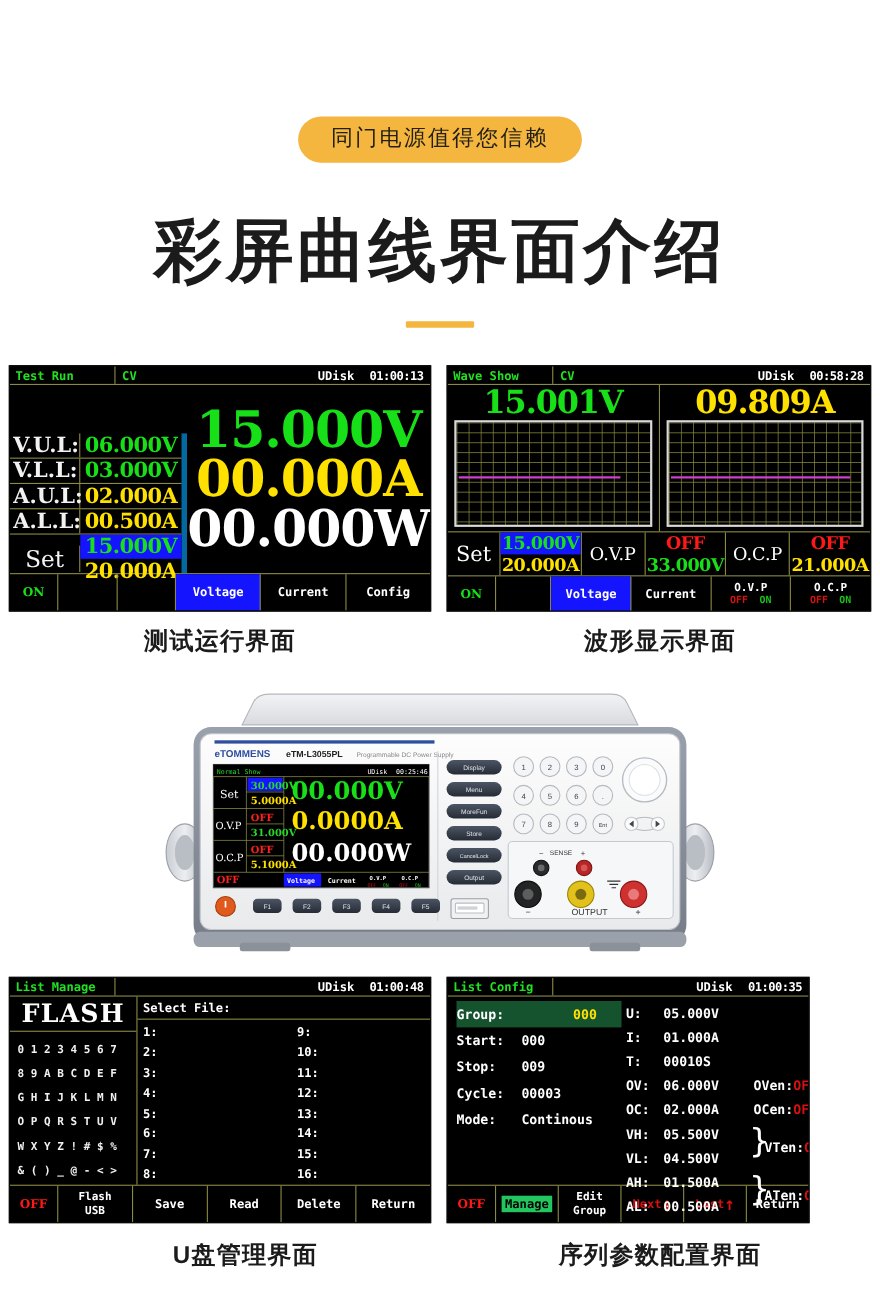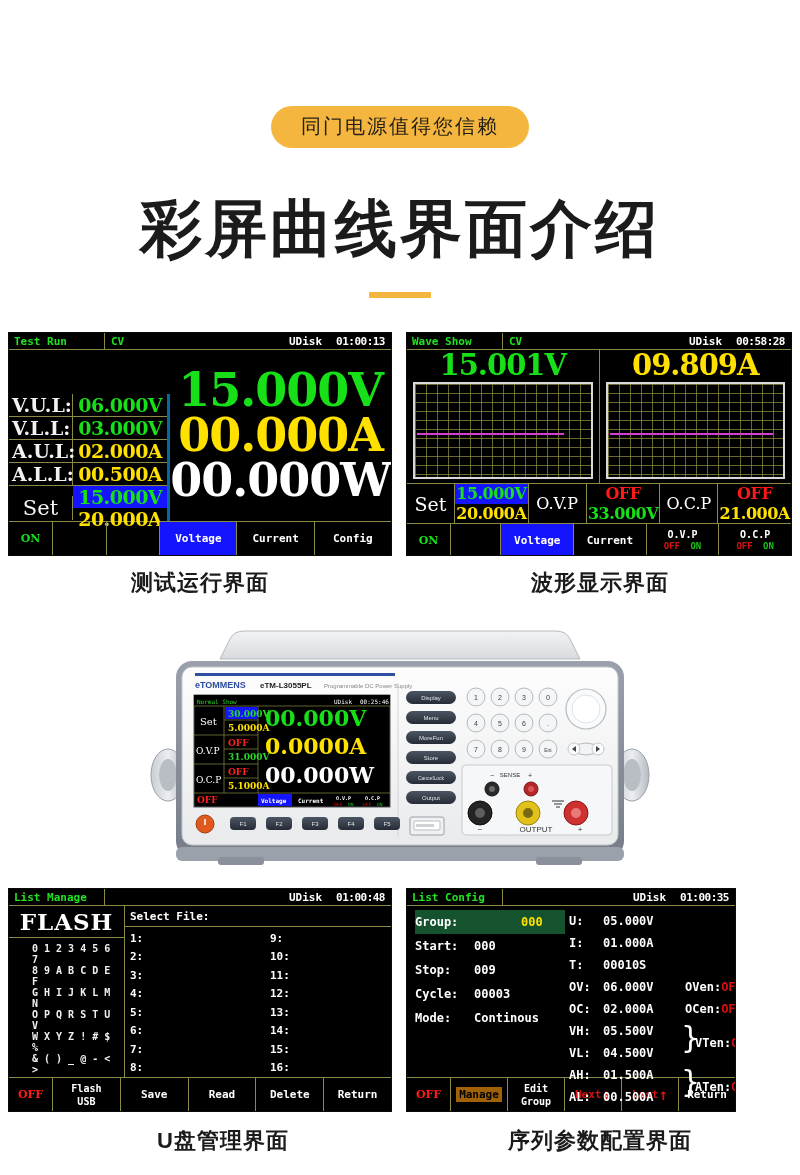--- a/index.html
+++ b/index.html
@@ -51,21 +51,21 @@
   .statusbar .mode {
     width:96px; color:#22e022; padding-left:5px;
     border-right:1px solid #8a8a44; height:100%; display:flex; align-items:center;
   }
   .statusbar .cc { color:#22e022; padding-left:6px; flex:1; display:flex; align-items:center; }
   .statusbar .udisk { color:#fff; padding-right:14px; }
   .statusbar .clock { color:#fff; padding-right:6px; letter-spacing:-0.5px; }
 
   
   .tr-body { display:flex; height:171px; }
-  .tr-left { width:166px; border-right:3px solid #0369a1; display:flex; flex-direction:column;margin-top:44px; }
+  .tr-left { width:166px; border-right:5px solid #0369a1; display:flex; flex-direction:column;margin-top:44px; }
   .tr-row { flex:1; display:flex; border-bottom:1px solid #8a8a44; align-items:center; }
   .tr-row:last-child { border-bottom:none; }
   .tr-lbl {
     width:64px; text-align:left; padding-left:3px;
     font-family:"DejaVu Serif","Liberation Serif",serif;
     font-size:19px; font-weight:bold; color:#f2f2f2;
     border-right:1px solid #8a8a44; height:100%;
     display:flex; align-items:center;
   }
   .tr-val {
@@ -145,21 +145,21 @@
   
   .lm-body { height:171px; display:flex; }
   .lm-left { width:116px; border-right:1px solid #8a8a44; display:flex; flex-direction:column; }
   .lm-flash {
     height:32px; display:flex; align-items:center; justify-content:center;
     border-bottom:1px solid #8a8a44;
     font-family:"DejaVu Serif","Liberation Serif",serif;
     font-size:23px; font-weight:bold; letter-spacing:1px; color:#fff;
   }
   .lm-charbox { flex:1; padding:5px 4px 2px; display:flex; flex-direction:column; justify-content:space-around; }
-  .lm-crow { display:flex; justify-content:space-between; font-size:10px; font-weight:bold; color:#f0f0f0; padding:0 3px;margin-left:16px; }
+  .lm-crow { display:flex; justify-content:space-between; font-size:10px; font-weight:bold; color:#f0f0f0; padding:0 3px; }
   .lm-right { flex:1; display:flex; flex-direction:column; }
   .lm-sel {
     height:21px; display:flex; align-items:center; padding-left:5px;
     border-bottom:1px solid #8a8a44; font-size:11px; font-weight:bold; color:#fff;
   }
   .lm-files { flex:1; display:flex; padding:2px 0 0; }
   .lm-col { flex:1; display:flex; flex-direction:column; }
   .lm-col.c2 { padding-left:14px; }
   .lm-fr { flex:1; display:flex; align-items:center; font-size:11px; font-weight:bold; color:#fff; padding-left:5px; }
 
@@ -174,21 +174,21 @@
   .lc-right { flex:1; position:relative; padding-left:4px; }
   .lc-rrow { height:22px; display:flex; align-items:center; font-size:12px; font-weight:bold; color:#fff; }
   .lc-rrow .k { width:34px; }
   .lc-rrow .v { width:82px; }
   .lc-rrow .en { color:#fff; }
   .brace { position:absolute; font-size:30px; color:#fff; line-height:1; font-family:"DejaVu Sans",sans-serif; }
 
   .fbar .f-dir { flex:1.45; color:#d81010; gap:0; }
   .fbar .f-dir .arrow { color:#d81010; font-size:16px; }
   .fbar .f-inv { flex:1.45; }
-  .fbar .f-inv span { background:#a16207; color:#000; padding:1px 3px; }
+  .fbar .f-inv span { background:#22c55e; color:#000; padding:1px 3px; }
   .fbar .f-two { flex:1.45; flex-direction:column; line-height:1.3; }
 
   
   .caption {
     position:absolute; font-size:22px; font-weight:bold; color:#1b1b1b;
     letter-spacing:1px;
   }
   .cap1 { left:0;   top:568px; width:400px; text-align:center; }
   .cap2 { left:400px; top:568px; width:400px; text-align:center; }
   .cap3 { left:0;   top:1126px; width:400px; text-align:center;padding-left:46px; }

